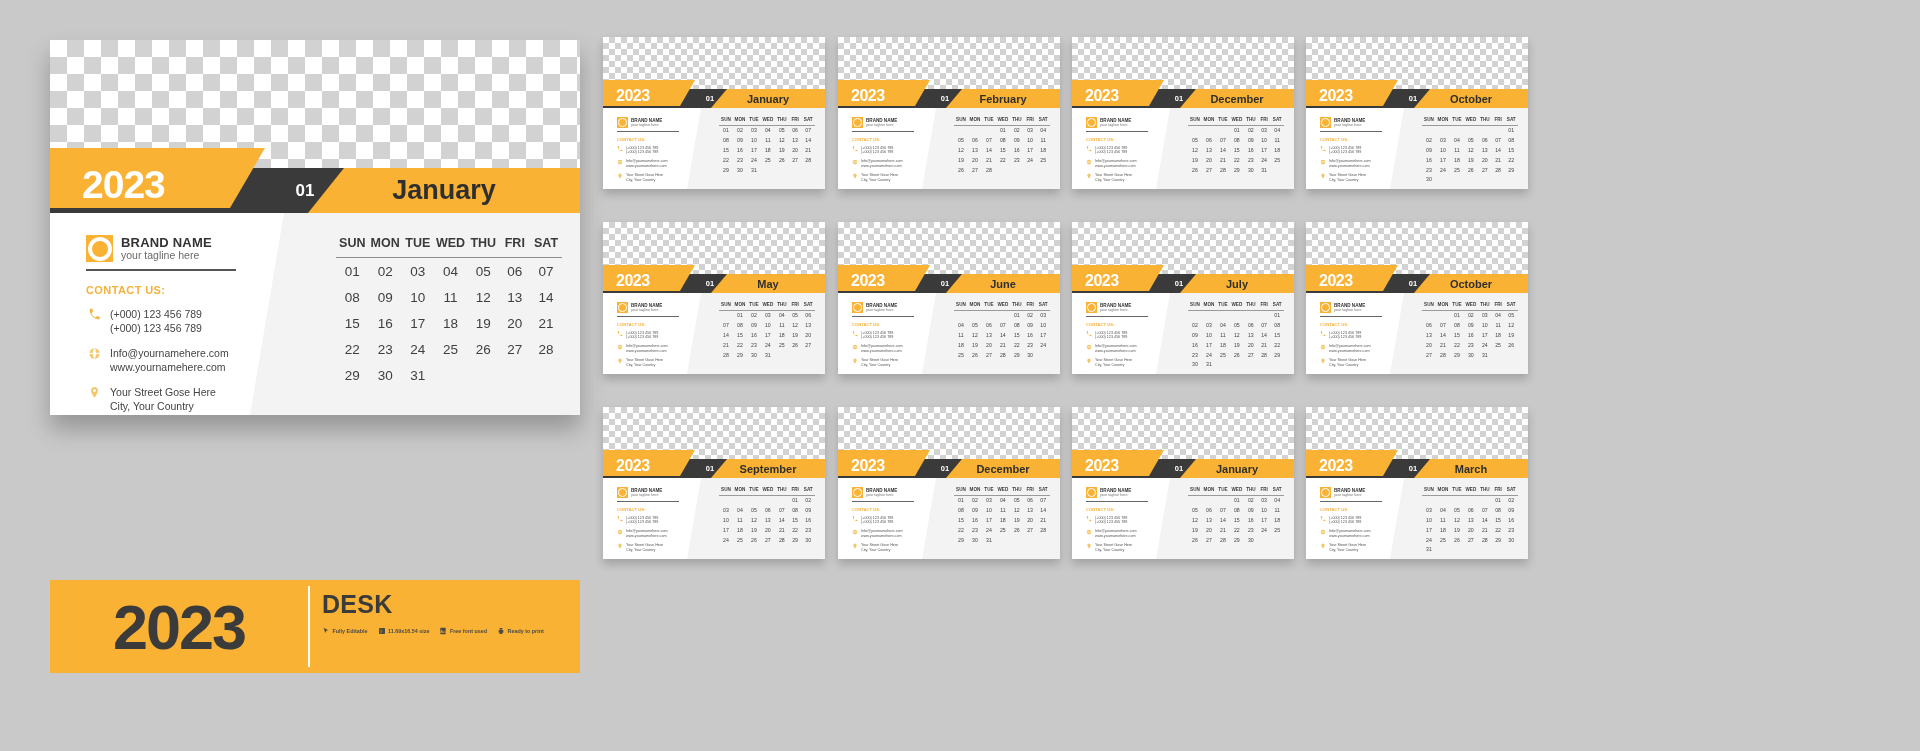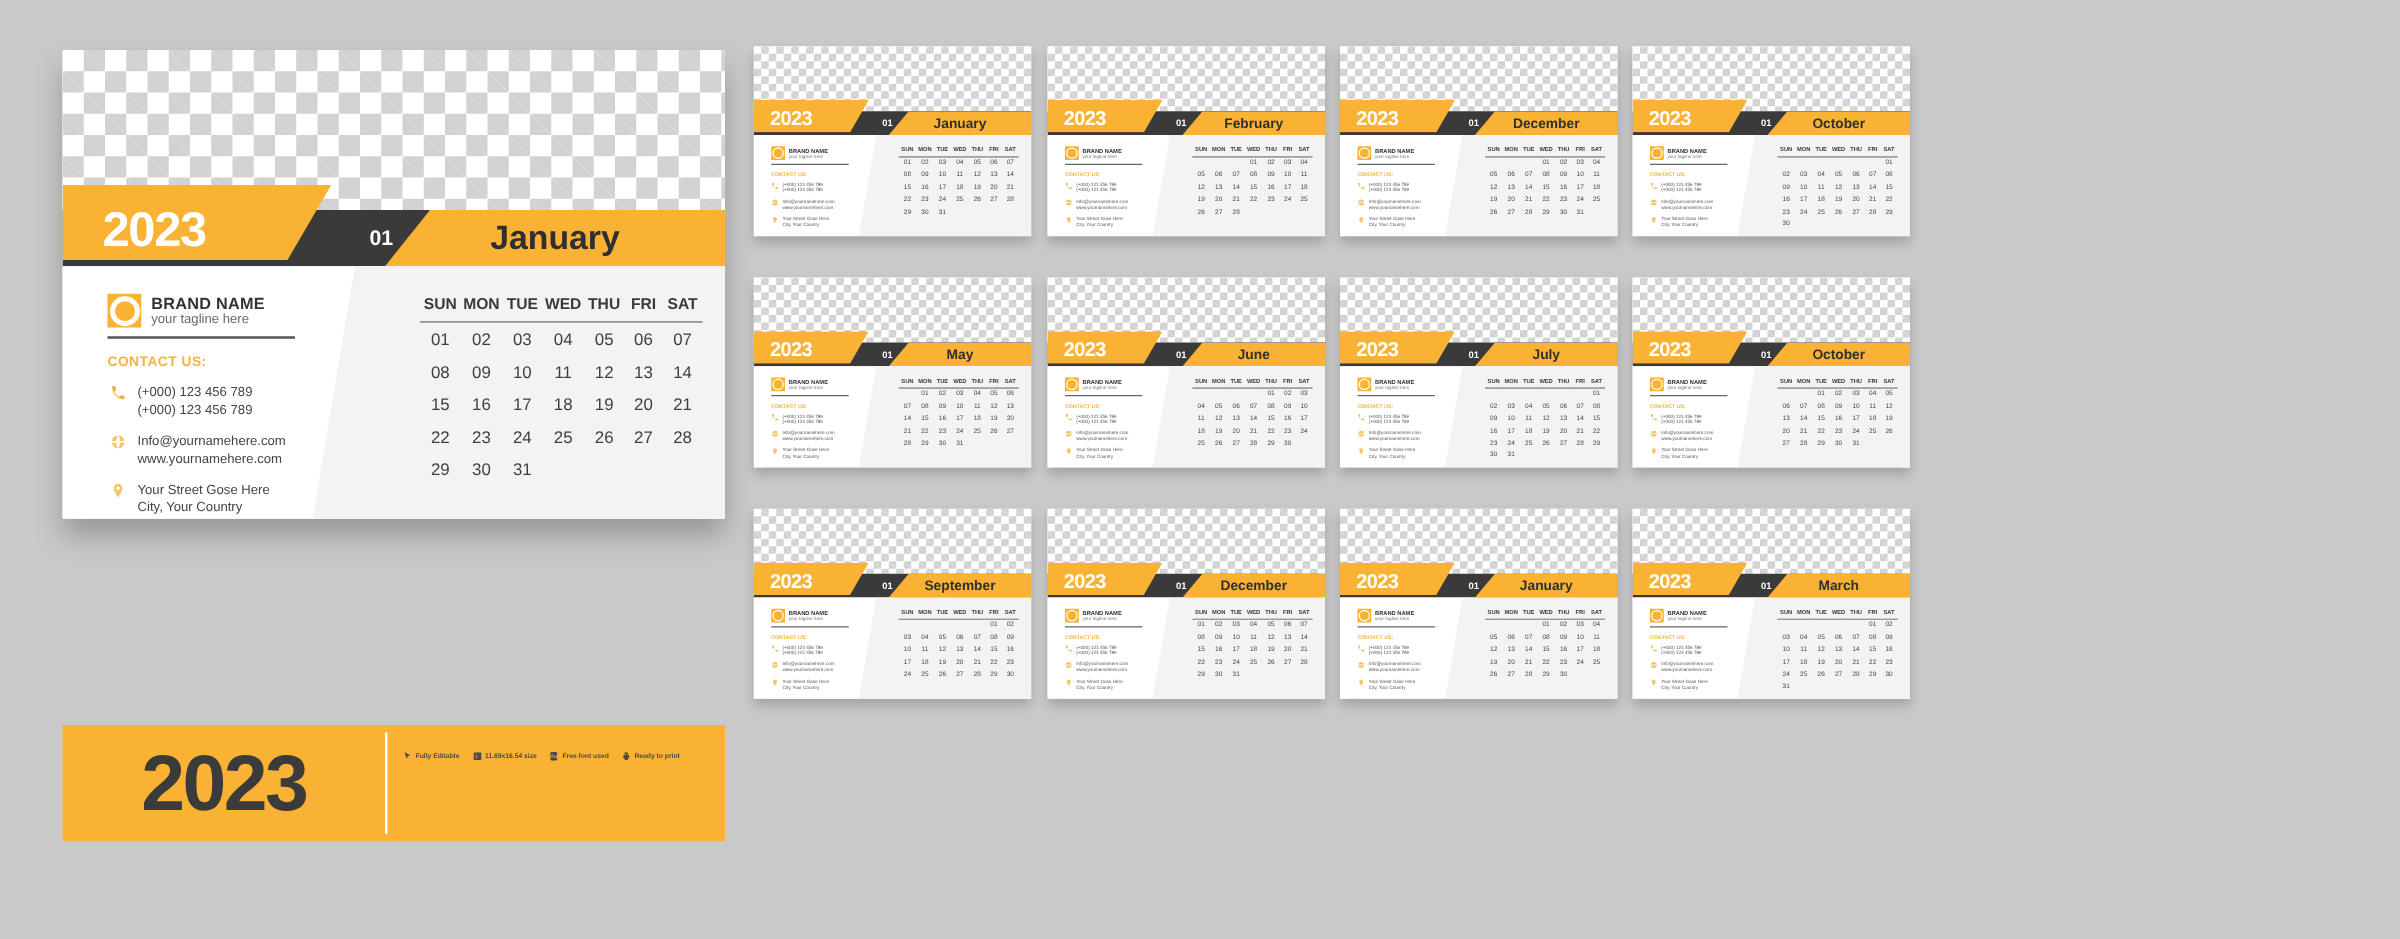--- a/index.html
+++ b/index.html
@@ -300,20 +300,21 @@
       </div>
     </div>
   </div>
 
   <div class="banner">
     <div class="banner-year">
       <span>2023</span>
     </div>
     <div class="banner-div"></div>
     <div class="banner-right">
+      <div class="t1">DESK</div>
       <div class="features" id="feature-list">
           <div class="feat">
             <span class="fi">
               <svg width="8" height="8" viewBox="0 0 24 24">
                 <path fill="#4a4a4a" d="M5 2l14 8-6 1.6L9.6 18z"></path>
               </svg>
             </span>
             <span class="fl">Fully Editable</span>
           </div>
           <div class="feat">

